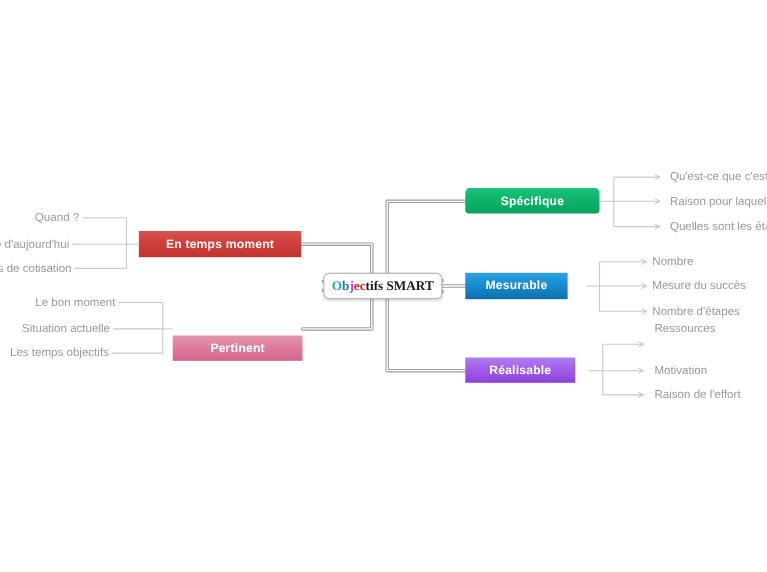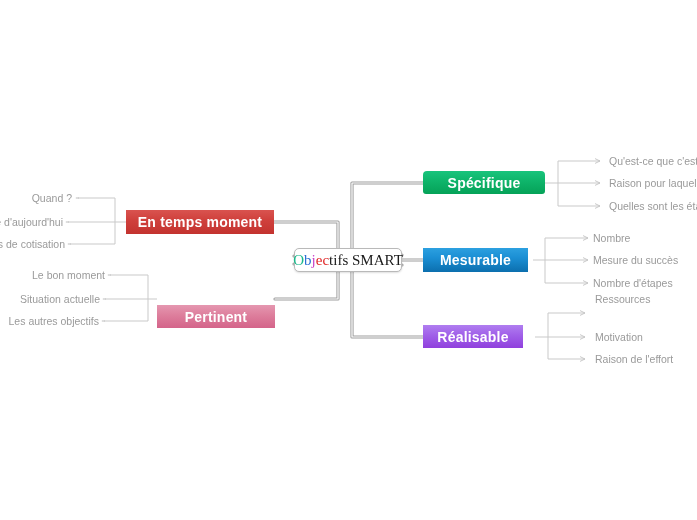--- a/index.html
+++ b/index.html
@@ -43,49 +43,49 @@
     border: 1px solid #b9b9b9;
     border-radius: 5px;
     display: flex;
     align-items: center;
     justify-content: center;
     box-shadow: 0 1px 2px rgba(0,0,0,0.13);
     z-index: 6;
   }
   .root-title {
     font-family: "Liberation Serif", serif;
-    font-weight: normal;
-    font-size: 15px;
+    font-weight: bold;
+    font-size: 12px;
     letter-spacing: 0px;
     white-space: nowrap;
     line-height: 1;
   }
   .root-title span { display: inline; }
 
   
   .branch {
     position: absolute;
     box-sizing: border-box;
     display: flex;
     align-items: center;
     justify-content: center;
     color: #ffffff;
-    font-size: 14px;
+    font-size: 11px;
     font-weight: bold;
     letter-spacing: 0.2px;
     white-space: nowrap;
     z-index: 5;
   }
   .branch.specifique {
     left: 423px; top: 171px; width: 122px; height: 23px;
     background: linear-gradient(to bottom, #18c47c 0%, #0eb46a 45%, #05a258 100%);
     border-radius: 4px 4px 3px 3px;
   }
   .branch.mesurable {
-    left: 423px; top: 248px; width: 105px; height: 24px;
+    left: 423px; top: 248px; width: 93px; height: 24px;
     background: linear-gradient(to bottom, #2ca0e0 0%, #1b8fd4 40%, #0c6fae 100%);
   }
   .branch.realisable {
     left: 423px; top: 325px; width: 100px; height: 23px;
     background: linear-gradient(to bottom, #b07ef0 0%, #a05fe8 45%, #9040dd 100%);
   }
   .branch.entempsutile {
     left: 126px; top: 210px; width: 148px; height: 24px;
     background: linear-gradient(to bottom, #d9534f 0%, #d0413d 40%, #c3332f 100%);
     clip-path: polygon(0 0, 100% 0, 100% 100%, 0 100%);
@@ -215,15 +215,15 @@
   <div class="leaf right" style="left:595px; top:294px;">Ressources</div>
   <div class="leaf right" style="left:595px; top:332px;">Motivation</div>
   <div class="leaf right" style="left:595px; top:354px;">Raison de l'effort</div>
 
   <div class="leaf left" style="right:625px; top:193px;">Quand ?</div>
   <div class="leaf left" style="right:634px; top:217px;">e d'aujourd'hui</div>
   <div class="leaf left" style="right:632px; top:239px;">is de cotisation</div>
 
   <div class="leaf left" style="right:592px; top:270px;">Le bon moment</div>
   <div class="leaf left" style="right:597px; top:294px;">Situation actuelle</div>
-  <div class="leaf left" style="right:598px; top:316px;">Les autres objectifs</div>
+  <div class="leaf left" style="right:598px; top:316px;">Les temps objectifs</div>
 
 </div>
 
 </body></html>

